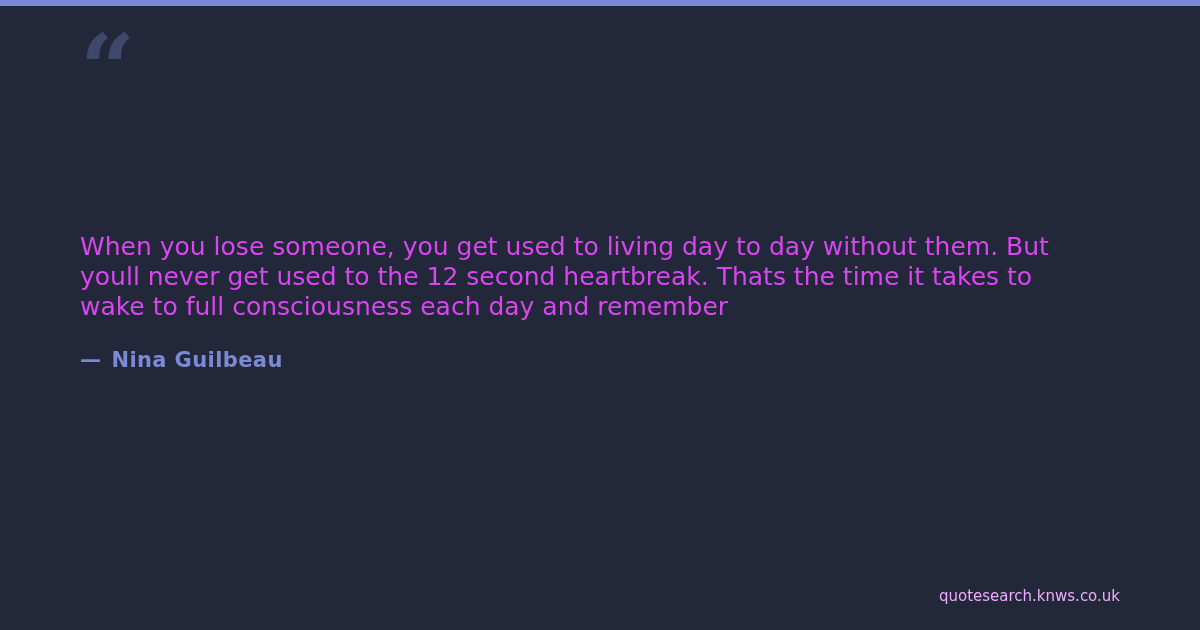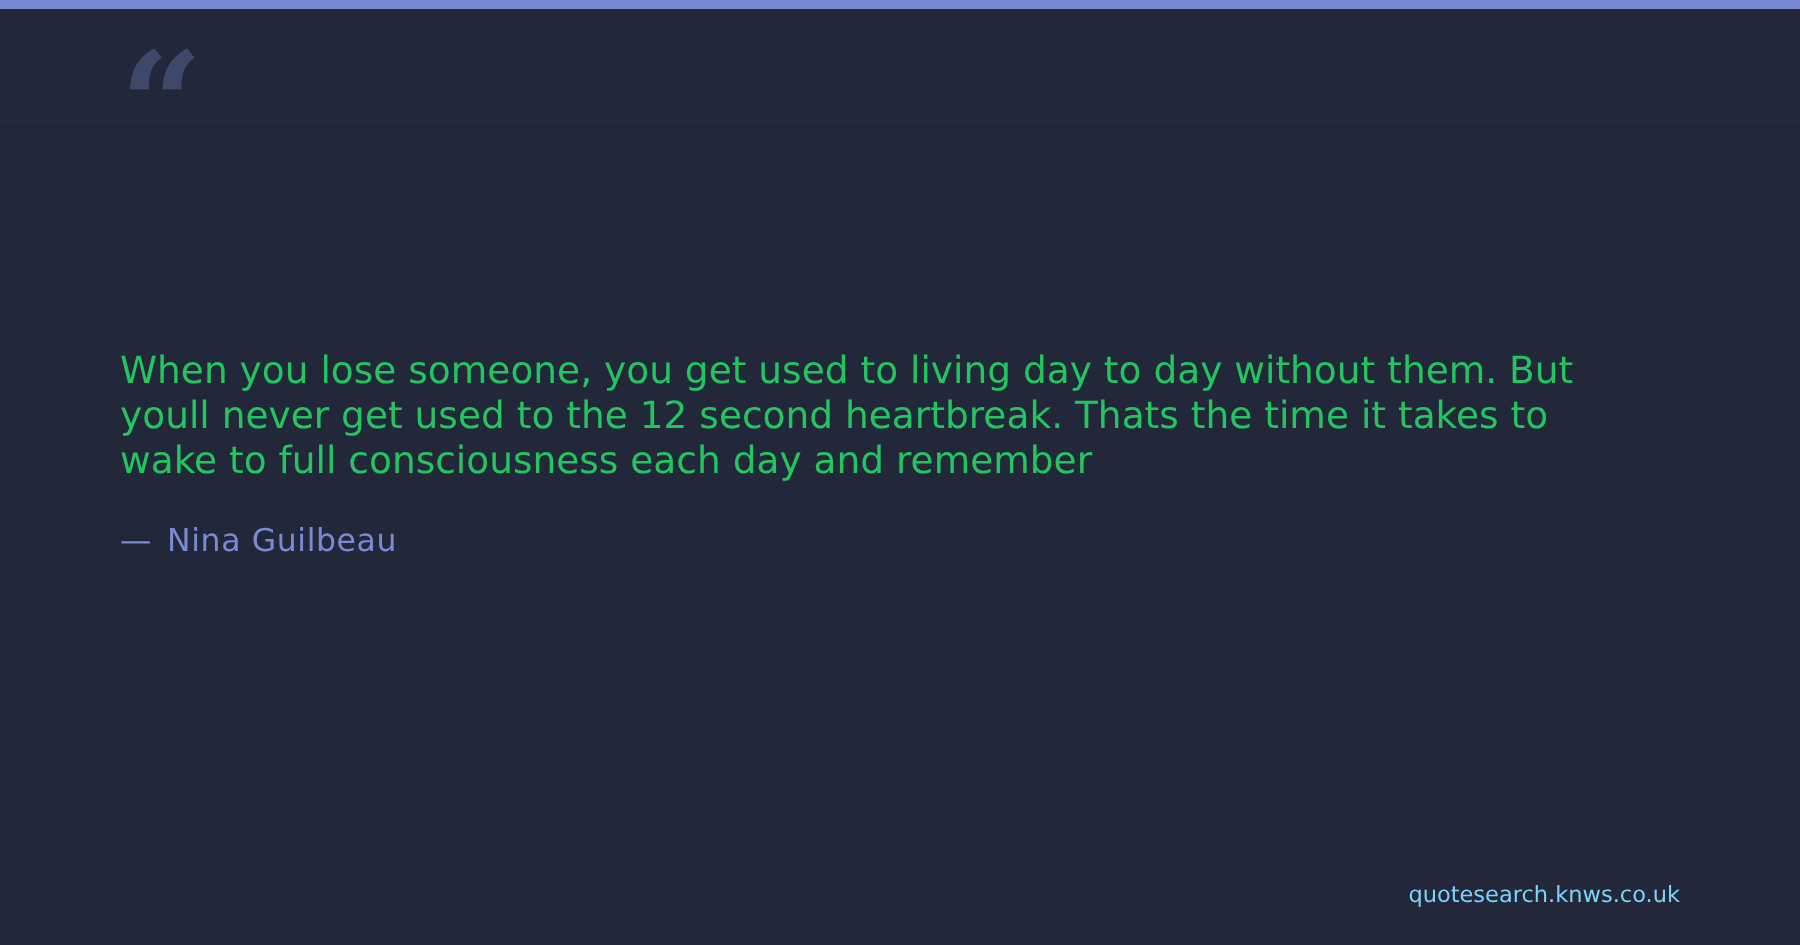--- a/index.html
+++ b/index.html
@@ -60,46 +60,46 @@
     position: absolute;
     left: 80px;
     top: 232px;
     width: 1045px;
   }
 
   .quote-line {
     font-family: "DejaVu Sans", sans-serif;
     font-size: 25px;
     line-height: 30px;
-    color: #22c55e;
+    color: #d946ef;
     white-space: nowrap;
   }
 
   .attribution {
     position: absolute;
     left: 80px;
     top: 348px;
     font-family: "DejaVu Sans", sans-serif;
     font-size: 21px;
-    font-weight: normal;
+    font-weight: bold;
     color: #7b8ad4;
     letter-spacing: 0.4px;
     white-space: nowrap;
   }
   .attribution .dash {
     margin-right: 10px;
   }
 
   .footer {
     position: absolute;
     right: 80px;
     bottom: 25px;
     font-family: "DejaVu Sans", sans-serif;
     font-size: 15px;
-    color: #7dd3fc;
+    color: #f0abfc;
     white-space: nowrap;
   }
 </style>
 </head>
 <body>
 
 <div class="card">
 
   <div class="top-bar"></div>
 

